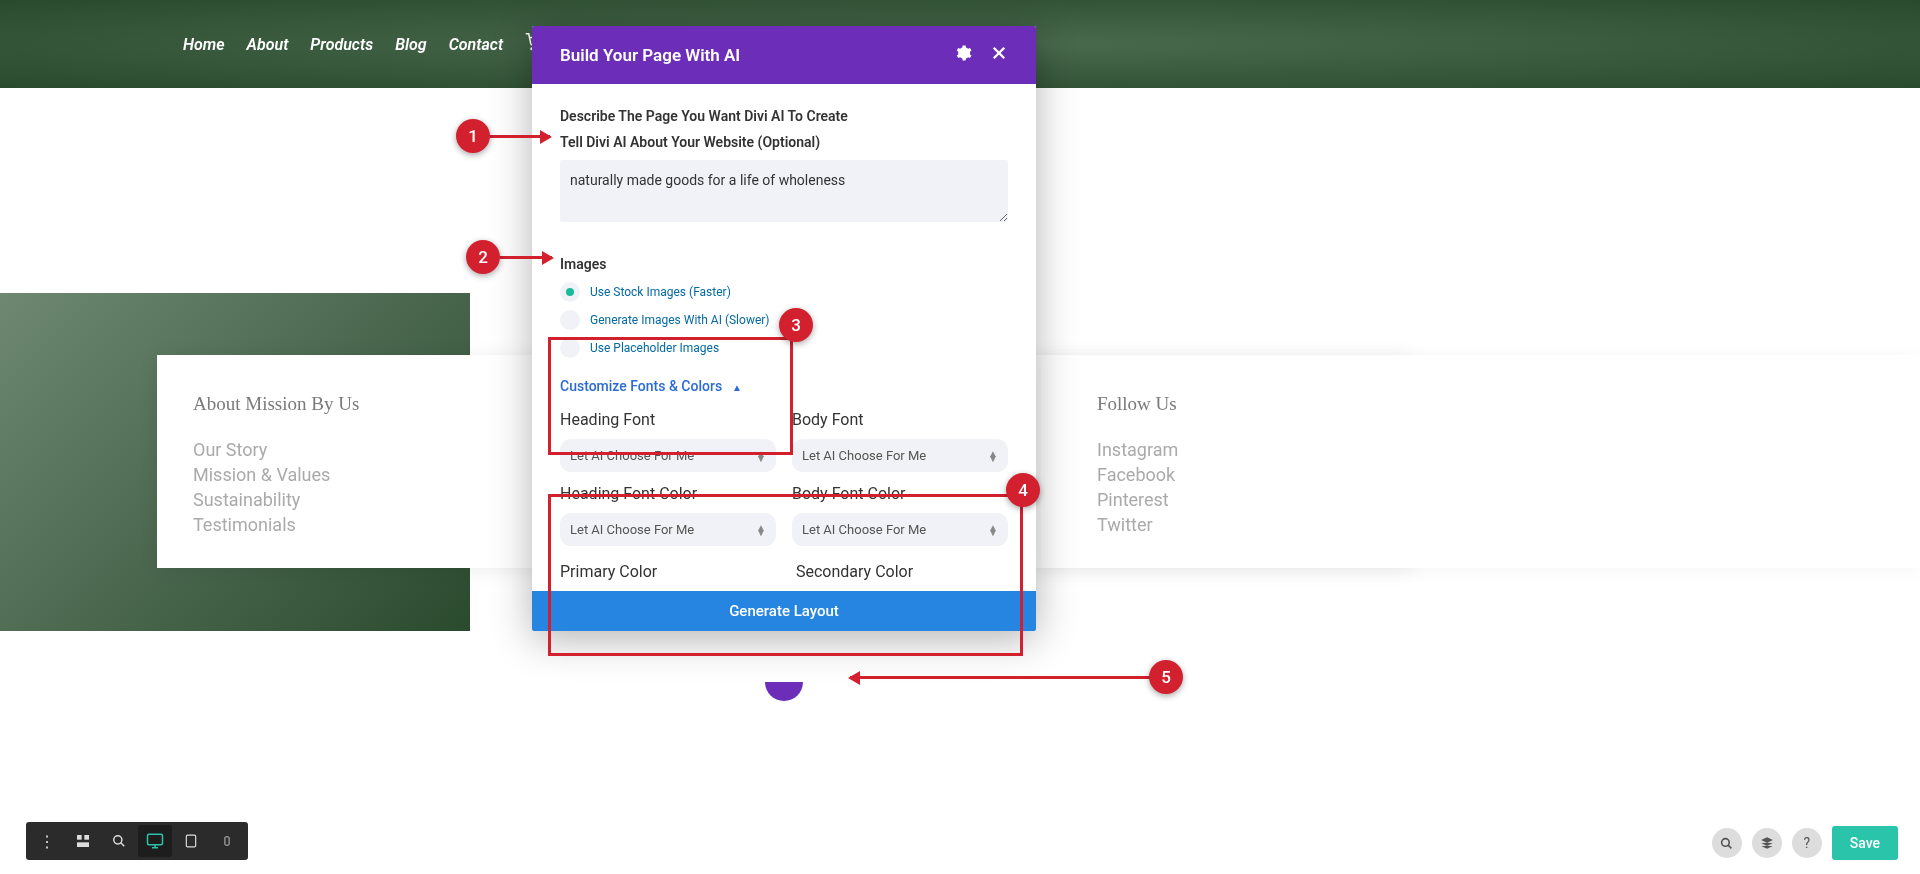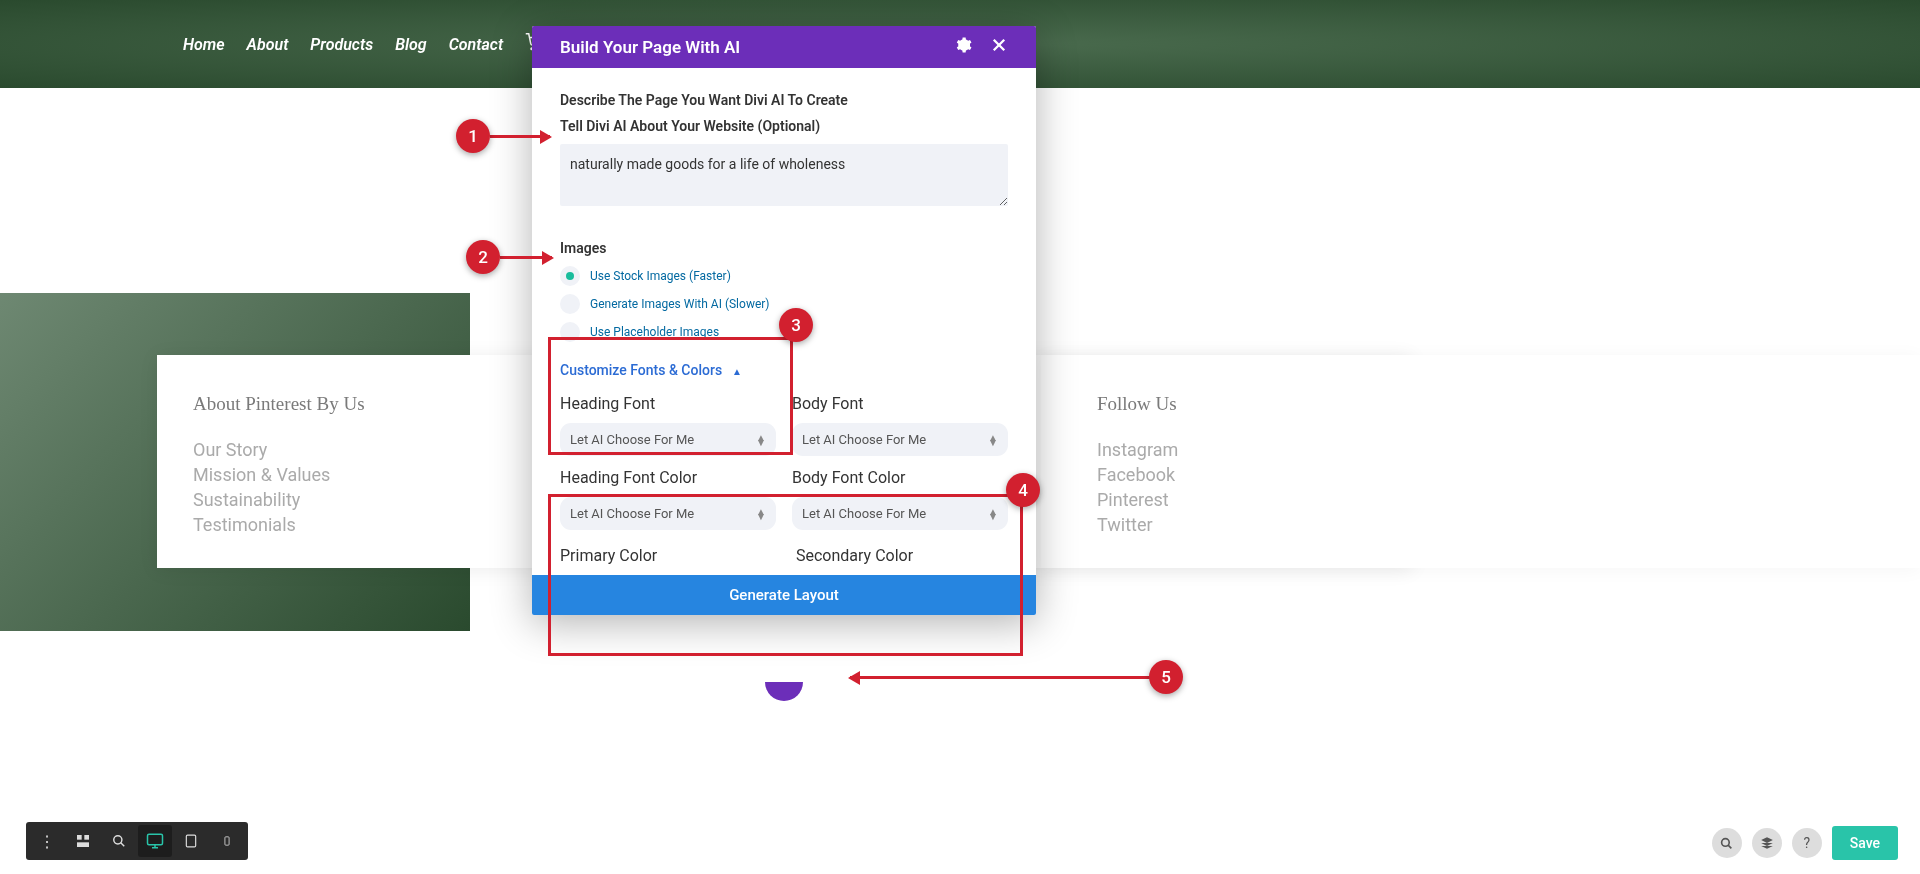--- a/index.html
+++ b/index.html
@@ -69,21 +69,21 @@
   width: 504px;
   background: #fff;
   box-shadow: 0 8px 40px rgba(0,0,0,0.3);
   z-index: 100;
   border-radius: 2px;
   overflow: hidden;
 }
 .modal-header {
   background: #6c2eb9;
   color: #fff;
-  height: 42px;
+  height: 58px;
   display: flex;
   align-items: center;
   padding: 0 28px;
   justify-content: space-between;
 }
 .modal-header-title { font-size: 17px; font-weight: 600; }
 .modal-header-icons { display: flex; gap: 18px; align-items: center; }
 .modal-header-icons span { cursor: pointer; font-size: 18px; }
 .modal-body { padding: 24px 28px 0 28px; max-height: 580px; overflow: hidden; }
 .field-label { font-size: 14px; font-weight: 600; color: #333; margin-bottom: 10px; }
@@ -242,21 +242,21 @@
         </svg>
     </span>
   </div>
 </div>
 
 <div class="white-section"></div>
 <div class="green-section"></div>
 
 <div class="footer-white">
   <div class="footer-col">
-    <h3>About Pinterest By Us</h3>
+    <h3>About Mission By Us</h3>
     <ul>
       <li>Our Story</li>
       <li>Mission &amp; Values</li>
       <li>Sustainability</li>
       <li>Testimonials</li>
     </ul>
   </div>
   <div class="footer-col footer-col2">
     <h3>Cus</h3>
     <ul>

